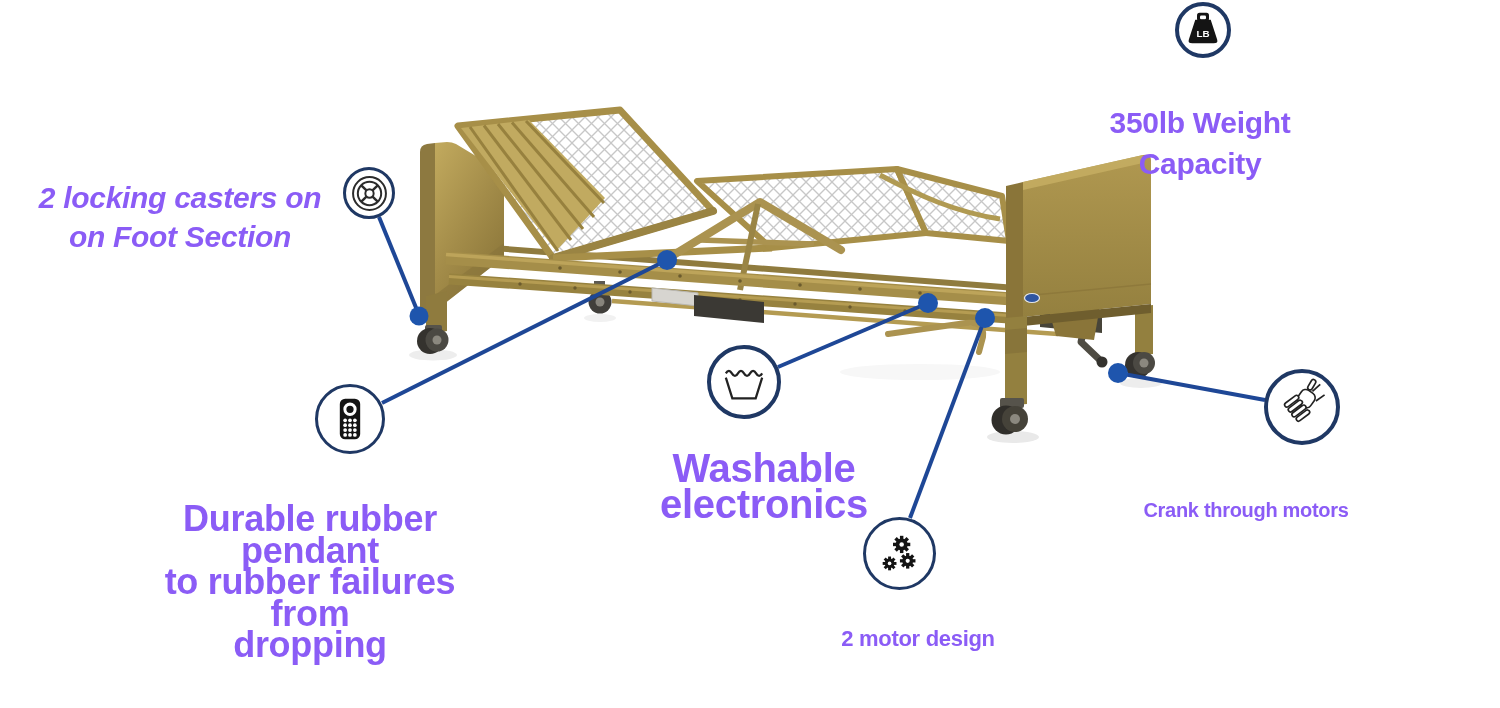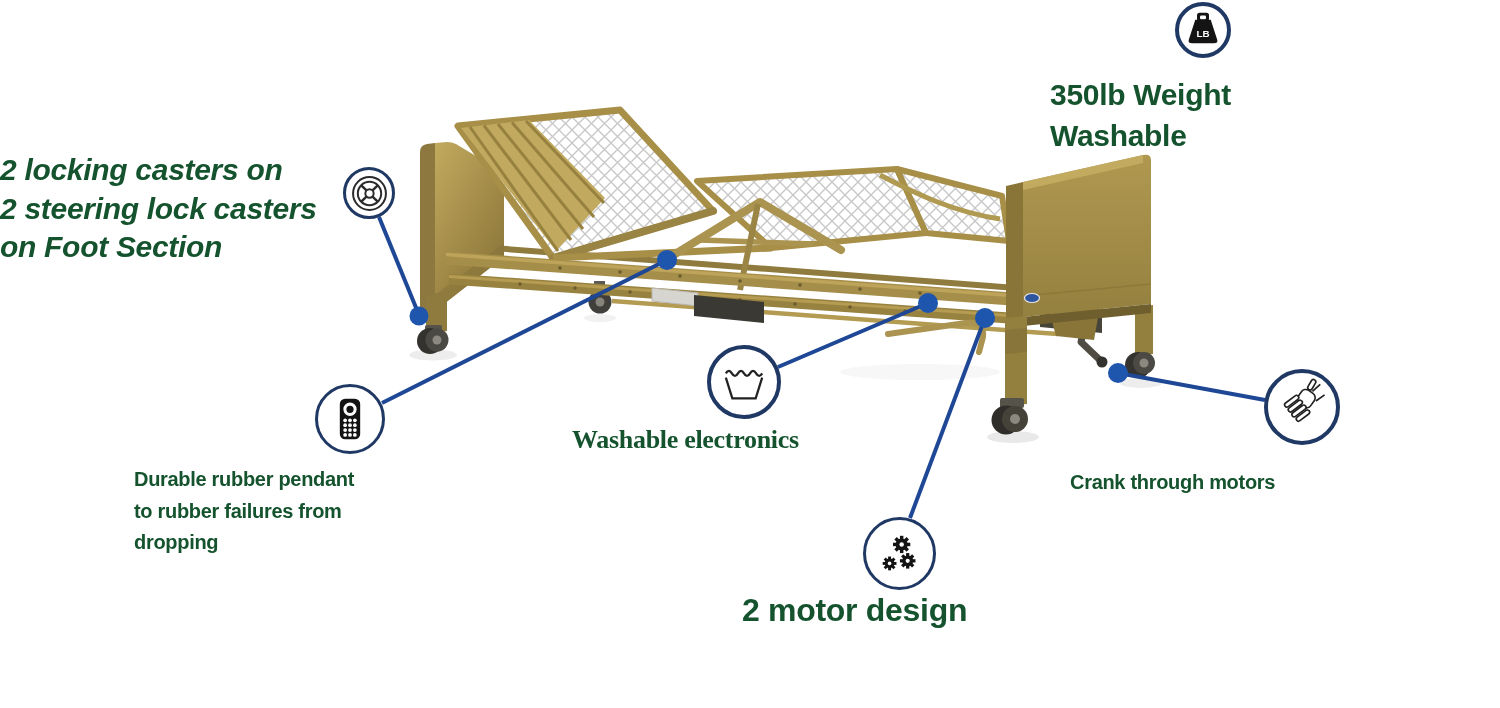--- a/index.html
+++ b/index.html
@@ -2,28 +2,29 @@
 <html><head>
 <meta charset="utf-8">
 <style>
   html,body{margin:0;padding:0;background:#ffffff;}
   .canvas{
     position:relative;width:1500px;height:708px;background:#ffffff;
     overflow:hidden;font-family:"Liberation Sans",sans-serif;
   }
   .scene{position:absolute;left:0;top:0;}
   .note{
-    position:absolute;color:#14532d;font-weight:700;
+    position:absolute;color:#8b5cf6;font-weight:700;text-align:center;
     letter-spacing:-0.3px;
+    margin-top:28px;
   }
   .note.casters{left:0px;top:151px;width:360px;font-size:30px;line-height:38.5px;font-style:italic;}
   .note.weight{left:1050px;top:74px;width:300px;font-size:30px;line-height:41px;}
-  .note.pendant{left:134px;top:464px;width:352px;font-size:20px;line-height:31.5px;}
-  .note.washable{left:572px;top:422px;width:350px;font-size:26px;line-height:36px;font-family:Liberation Serif, serif;}
-  .note.motors{left:742px;top:592px;width:352px;font-size:32px;line-height:37px;}
+  .note.pendant{left:134px;top:475px;width:352px;font-size:36px;line-height:31.5px;}
+  .note.washable{left:589px;top:422px;width:350px;font-size:40px;line-height:36px;}
+  .note.motors{left:742px;top:592px;width:352px;font-size:22px;line-height:37px;}
   .note.crank{left:1070px;top:464px;width:352px;font-size:20px;line-height:37px;}
   .icon-circle{
     position:absolute;background:#ffffff;border-radius:50%;
     border:3.5px solid #1F3864;box-sizing:border-box;
     display:flex;align-items:center;justify-content:center;
   }
   .cc-caster{left:343px;top:167px;width:52px;height:52px;}
   .cc-weight{left:1175px;top:2px;width:56px;height:56px;border-width:4px;}
   .cc-pendant{left:315px;top:384px;width:70px;height:70px;}
   .cc-wash{left:707px;top:345px;width:74px;height:74px;border-width:4px;}
@@ -293,27 +294,26 @@
           </g>
         <g transform="translate(46.3,42.4) rotate(143)">
             <rect x="0" y="-2.6" width="18" height="5.2" rx="2.6"></rect>
           </g>
       </g>
     </svg>
   </div>
 
   <div class="note casters">
     <div>2 locking casters on</div>
-    <div>2 steering lock casters</div>
     <div>on Foot Section</div>
   </div>
 
   <div class="note weight">
     <div>350lb Weight</div>
-    <div>Washable</div>
+    <div>Capacity</div>
   </div>
 
   <div class="note pendant">
     <div>Durable rubber pendant</div>
     <div>to rubber failures from</div>
     <div>dropping</div>
   </div>
 
   <div class="note washable">
     <div>Washable electronics</div>

